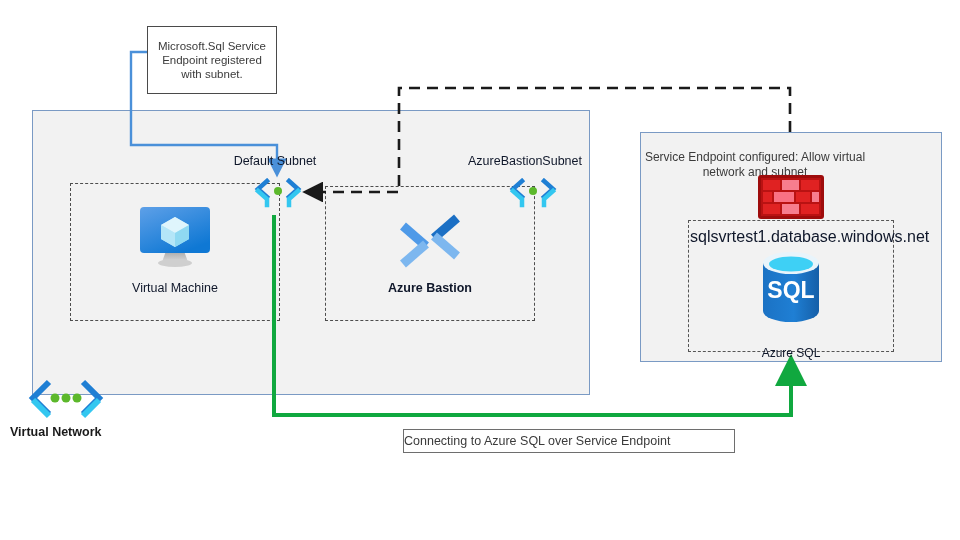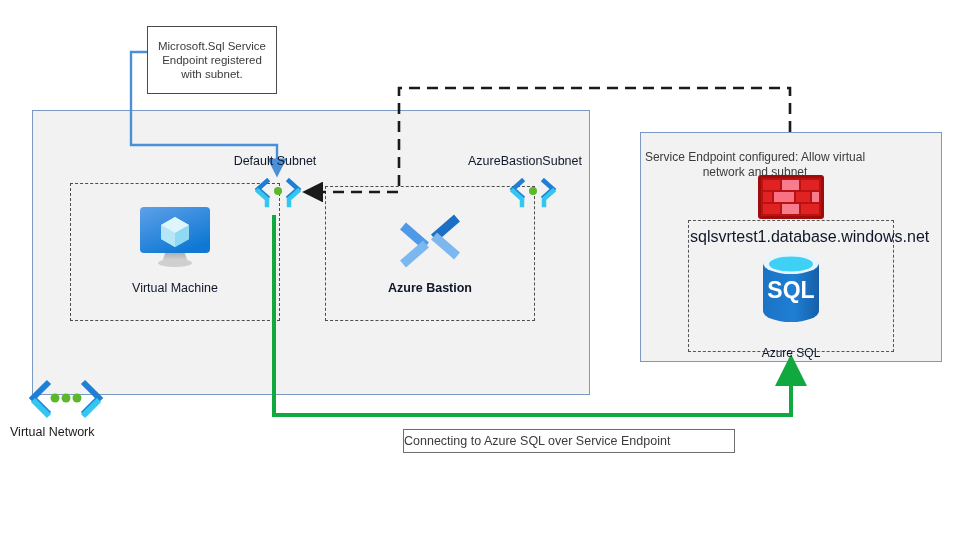--- a/index.html
+++ b/index.html
@@ -82,21 +82,21 @@
     text-align: center;
     font-size: 12.5px;
     color: #0f172a;
     white-space: nowrap;
   }
   #default-subnet-label { left: 180px; top: 154px; width: 190px; }
   #bastion-subnet-label { left: 430px; top: 154px; width: 190px; }
   #vm-label      { left: 100px; top: 281px; width: 150px; }
   #bastion-label { left: 355px; top: 281px; width: 150px; font-weight: bold; }
   #vnet-label    { left: 10px;  top: 425px; width: 140px; text-align: left;
-                   font-size: 12.5px; font-weight: 400; color: #1a1a1a; }
+                   font-size: 12.5px; font-weight: 700; color: #1a1a1a; }
   #sqlserver-label { left: 690px; top: 228px; width: 202px; font-size: 16px; }
   #azuresql-label  { left: 700px; top: 326px; width: 182px; font-size: 12px; margin-top: 20px; }
   #se-config-label {
     position: absolute;
     left: 624px; top: 142px; width: 262px;
     text-align: center; font-size: 12px; line-height: 15px; color: #3b3b3b; margin-top: 8px;
   }
 
   
   .icon { position: absolute; }

